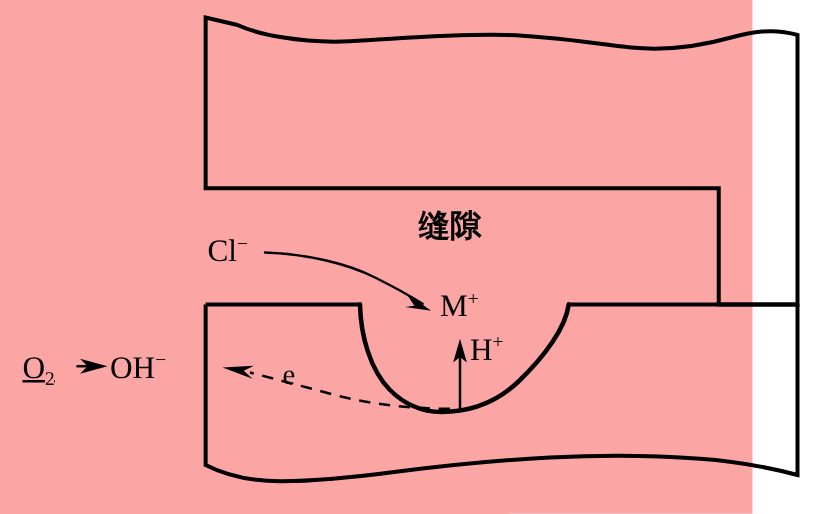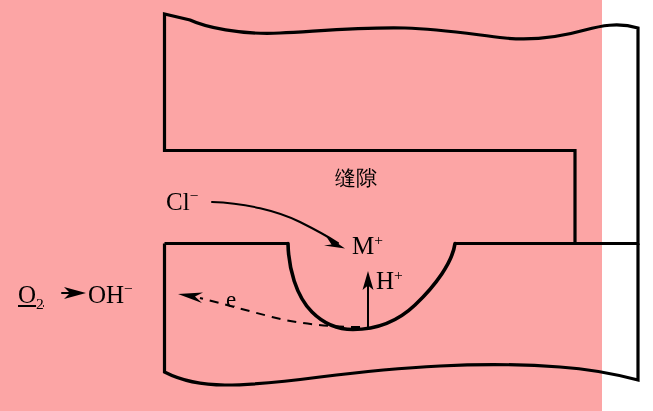--- a/index.html
+++ b/index.html
@@ -65,22 +65,22 @@
     white-space: nowrap;
     line-height: 1;
     font-family: "Liberation Serif", "DejaVu Serif", serif;
   }
   .lbl-formula {
     font-size: 25px;
     font-weight: 400;
   }
   .lbl-cjk {
     font-family: "DejaVu Sans", "Liberation Sans", sans-serif;
-    font-size: 21px;
-    font-weight: 400;
+    font-size: 25px;
+    font-weight: 700;
   }
   .lbl-e {
     font-size: 23px;
   }
   sup {
     font-size: 0.62em;
     vertical-align: super;
     line-height: 0;
   }
   sub {

